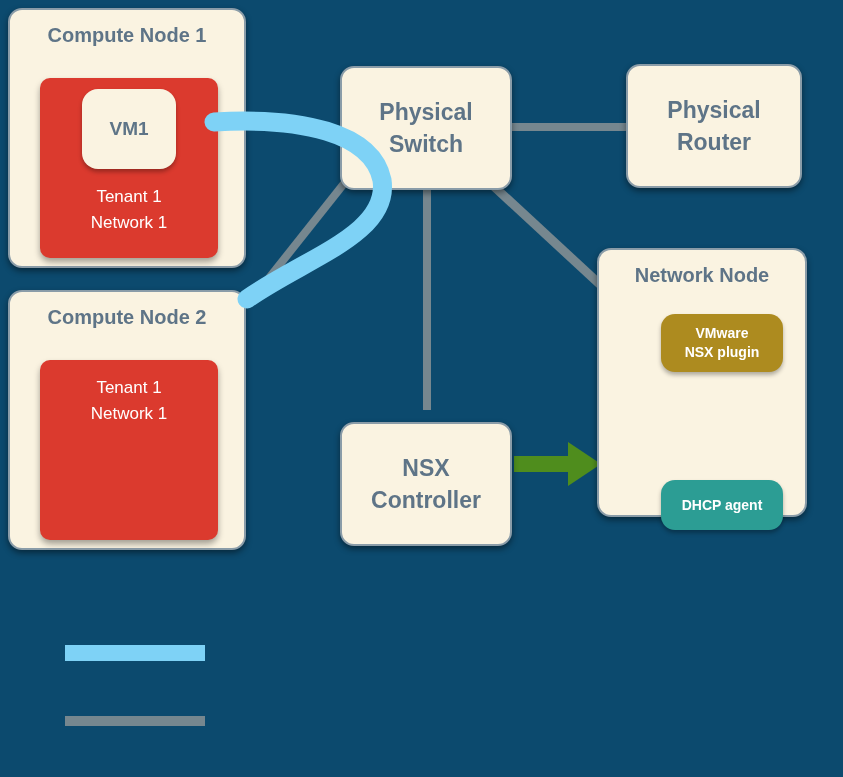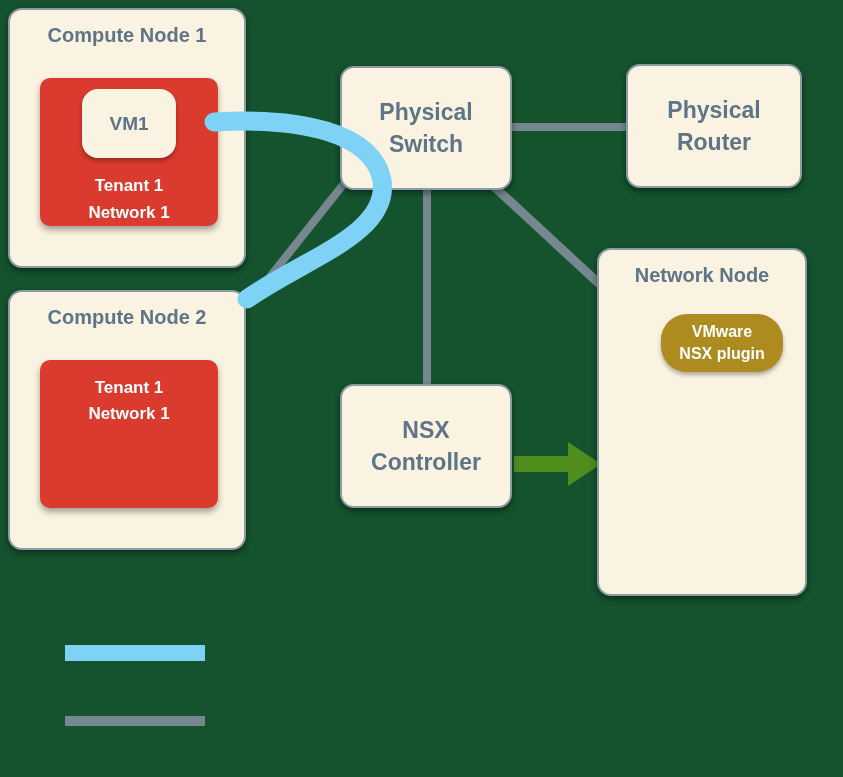--- a/index.html
+++ b/index.html
@@ -5,21 +5,21 @@
   html, body {
     margin: 0;
     padding: 0;
     background: #000000;
     font-family: "Liberation Sans", sans-serif;
   }
   .stage {
     position: relative;
     width: 843px;
     height: 777px;
-    background: #14532d;
+    background: #0c4a6e;
     overflow: hidden;
   }
   svg.layer {
     position: absolute;
     left: 0; top: 0;
     width: 843px;
     height: 777px;
     pointer-events: none;
   }
   svg.under { z-index: 0; }
@@ -57,21 +57,21 @@
     line-height: 1.4;
   }
 
   
   #compute-node-1 { left: 8px;  top: 8px;   width: 238px; height: 260px; }
   #compute-node-2 { left: 8px;  top: 290px; width: 238px; height: 260px; }
 
   .red-box {
     position: absolute;
     left: 30px; top: 68px;
-    width: 178px; height: 148px;
+    width: 178px; height: 180px;
     background: #DB3A2E;
     border-radius: 10px;
     box-shadow: 0 4px 6px rgba(0,0,0,0.35);
     display: flex;
     flex-direction: column;
     align-items: center;
   }
   .vm-box {
     margin-top: 11px;
     width: 94px; height: 80px;
@@ -81,44 +81,44 @@
     display: flex;
     align-items: center;
     justify-content: center;
     color: #5E7487;
     font-weight: bold;
     font-size: 19px;
   }
   .net-label {
     margin-top: 15px;
     color: #FFFFFF;
-    font-weight: bold;
+    font-weight: normal;
     font-size: 17px;
     text-align: center;
     white-space: pre-line;
     line-height: 1.55;
   }
 
   
   #physical-switch { left: 340px; top: 66px;  width: 172px; height: 124px; }
   #physical-router { left: 626px; top: 64px;  width: 176px; height: 124px; }
-  #nsx-controller  { left: 340px; top: 384px; width: 172px; height: 124px; }
-  #network-node    { left: 597px; top: 248px; width: 210px; height: 348px; }
+  #nsx-controller  { left: 340px; top: 422px; width: 172px; height: 124px; }
+  #network-node    { left: 597px; top: 248px; width: 210px; height: 269px; }
 
   .pill {
     position: absolute;
     left: 62px;
     width: 122px;
-    border-radius: 26px;
+    border-radius: 14px;
     display: flex;
     align-items: center;
     justify-content: center;
     color: #FFFFFF;
     font-weight: bold;
-    font-size: 16px;
+    font-size: 14px;
     text-align: center;
     white-space: pre-line;
     line-height: 1.35;
     box-shadow: 0 3px 4px rgba(0,0,0,0.3);
   }
   #pill-nsx-plugin { top: 64px;  height: 58px; background: #AD8B1F; }
   #pill-neutron    { top: 148px; height: 55px; background: #7C76CE; }
   #pill-dhcp       { top: 230px; height: 50px; background: #2C9D94; }
 
   
@@ -181,20 +181,21 @@
 
   <div class="node" id="nsx-controller">
     <div class="center-label">NSX
 Controller</div>
   </div>
 
   <div class="node" id="network-node">
     <div class="node-title">Network Node</div>
     <div class="pill" id="pill-nsx-plugin">VMware
 NSX plugin</div>
+    <div class="pill" id="pill-dhcp">DHCP agent</div>
   </div>
 
   <svg class="layer over" viewBox="0 0 843 777">
     <path d="M 214 122 C 300 117, 372 132, 382 180 C 390 234, 305 258, 247 299" fill="none" stroke="#7ED2F6" stroke-width="19" stroke-linecap="round"></path>
   </svg>
 
   <div class="legend-bar" id="legend-bar-blue"></div>
   <div class="legend-bar" id="legend-bar-gray"></div>
 
 </div>

